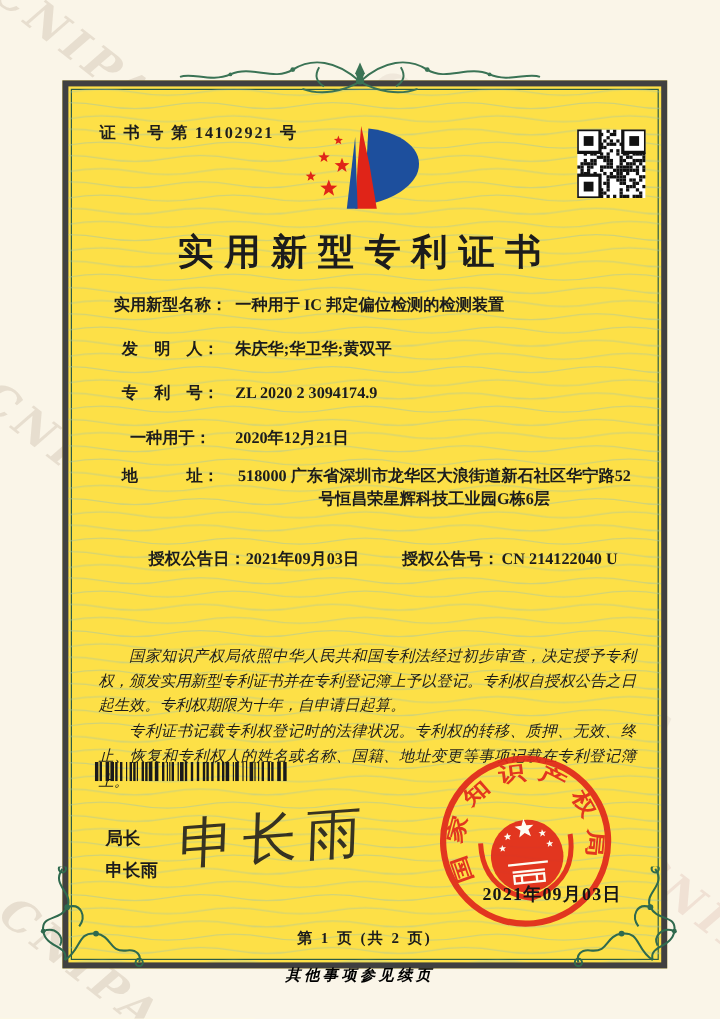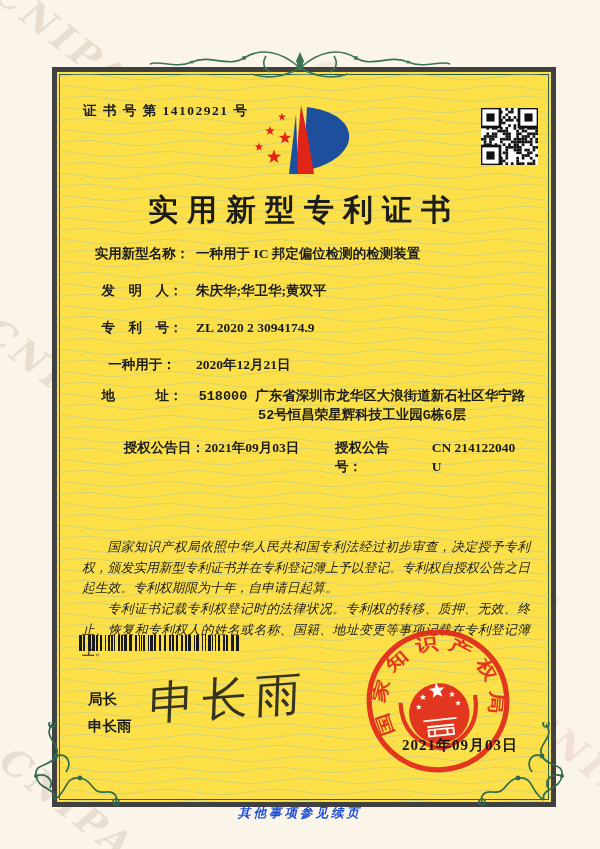--- a/index.html
+++ b/index.html
@@ -19,38 +19,38 @@
   .content{position:absolute;inset:0;z-index:3;}
   .cert-no{position:absolute;left:26px;top:30px;font-size:13.5px;font-weight:600;letter-spacing:1.5px;}
   .logo{position:absolute;left:190px;top:32px;}
   .qr{position:absolute;left:424px;top:36px;}
   .doc-title{position:absolute;left:0;right:0;top:106px;text-align:center;
              font-size:30px;font-weight:700;letter-spacing:9px;margin-top:12px;}
   .fields{position:absolute;left:31px;top:172px;width:440px;font-size:13.5px;font-weight:600;line-height:19px;}
   .row{display:flex;margin-bottom:18px;}
   .row .lab{flex:0 0 108px;white-space:pre;text-align:center;}
   .row .val{flex:1;}
-  .row.addr{margin-top:-5px;margin-bottom:13px;font-family:Liberation Mono, monospace;}
+  .row.addr{margin-top:-5px;margin-bottom:31px;}
   .grant .g1{flex:0 0 247px;display:flex;justify-content:center;}
   .grant .g2{flex:1;display:flex;}
   .paras{position:absolute;left:25px;top:424px;width:448px;font-size:12.8px;font-style:italic;
          font-weight:500;line-height:1.62;text-align:justify;margin-top:41px;}
   .paras p{margin:0;text-indent:2em;}
   .barcode{position:absolute;left:22px;top:563px;}
   .officer{position:absolute;left:31px;top:614px;font-size:14.5px;font-weight:700;line-height:27px;}
   .signature{position:absolute;left:92px;top:596px;font-size:46px;letter-spacing:7px;
              transform:rotate(-4deg) skewX(-6deg);opacity:.88;white-space:nowrap;
              font-family:"DejaVu Serif",serif;}
   .seal{position:absolute;left:306px;top:554px;transform:rotate(-6deg);opacity:.93;}
   .seal-date{position:absolute;left:310px;top:664px;width:186px;text-align:center;
              font-size:15px;font-weight:700;letter-spacing:1px;color:#161616;}
   .page-info{position:absolute;left:0;right:0;top:702px;text-align:center;
              font-size:12.5px;font-weight:600;letter-spacing:2px;}
   .footer-note{position:absolute;left:0;right:0;top:805px;text-align:center;font-size:12.5px;
-               font-style:italic;font-weight:600;letter-spacing:3px;color:#1d4ed8;}
+               font-style:italic;font-weight:600;letter-spacing:3px;color:#000000;}
   .ornament-top{position:absolute;left:148px;top:46px;z-index:4;}
   .flourish{position:absolute;z-index:4;}
   .flourish.bl{left:28px;top:722px;}
   .flourish.br{left:478px;top:722px;transform:scaleX(-1);}
 </style>
 </head>
 <body>
 
 <div class="page">
 
@@ -286,21 +286,21 @@
           <span class="lab">地　　　址：</span>
           <span class="val" style="max-width:332px;text-align:center;">518000 广东省深圳市龙华区大浪街道新石社区华宁路52号恒昌荣星辉科技工业园G栋6层</span>
         </div>
         <div class="row grant">
           <span class="g1">
             <span>授权公告日：</span>
             <span>2021年09月03日</span>
           </span>
           <span class="g2">
             <span>授权公告号：</span>
-            <span style="margin-left:16px;">CN 214122040 U</span>
+            <span style="margin-left:2px;">CN 214122040 U</span>
           </span>
         </div>
       </div>
 
       <div class="paras">
         <p>国家知识产权局依照中华人民共和国专利法经过初步审查，决定授予专利权，颁发实用新型专利证书并在专利登记簿上予以登记。专利权自授权公告之日起生效。专利权期限为十年，自申请日起算。</p>
         <p>专利证书记载专利权登记时的法律状况。专利权的转移、质押、无效、终止、恢复和专利权人的姓名或名称、国籍、地址变更等事项记载在专利登记簿上。</p>
       </div>
 
       <svg class="barcode" width="160" height="16" viewBox="0 0 160 16">
@@ -377,20 +377,21 @@
           <g stroke="#fff" stroke-width="1.8" fill="none">
             <path d="M56,90 L88,90 M59,96 L85,96"></path>
             <rect x="60" y="99" width="24" height="6"></rect>
             <path d="M66,99 v6 M78,99 v6"></path>
           </g>
         </g>
       </svg>
 
       <div class="seal-date">2021年09月03日</div>
 
+      <div class="page-info">第 1 页 (共 2 页)</div>
     </div>
   </div>
 
   <svg class="flourish bl" width="92" height="88" viewBox="0 0 92 88">
     <g stroke="#2f6a4e" fill="none" stroke-width="1.7">
       <path d="M24,2 C14,16 34,22 28,34 C22,46 6,40 8,54 C10,68 30,66 26,78"></path>
       <path d="M26,78 C40,70 36,54 52,56 C66,58 62,72 78,70 C86,69 90,74 88,80"></path>
       <path d="M28,34 C40,30 44,42 38,50 M8,54 C18,50 26,58 22,66"></path>
       <circle cx="24" cy="2" r="3"></circle>
         <circle cx="88" cy="80" r="3"></circle>

